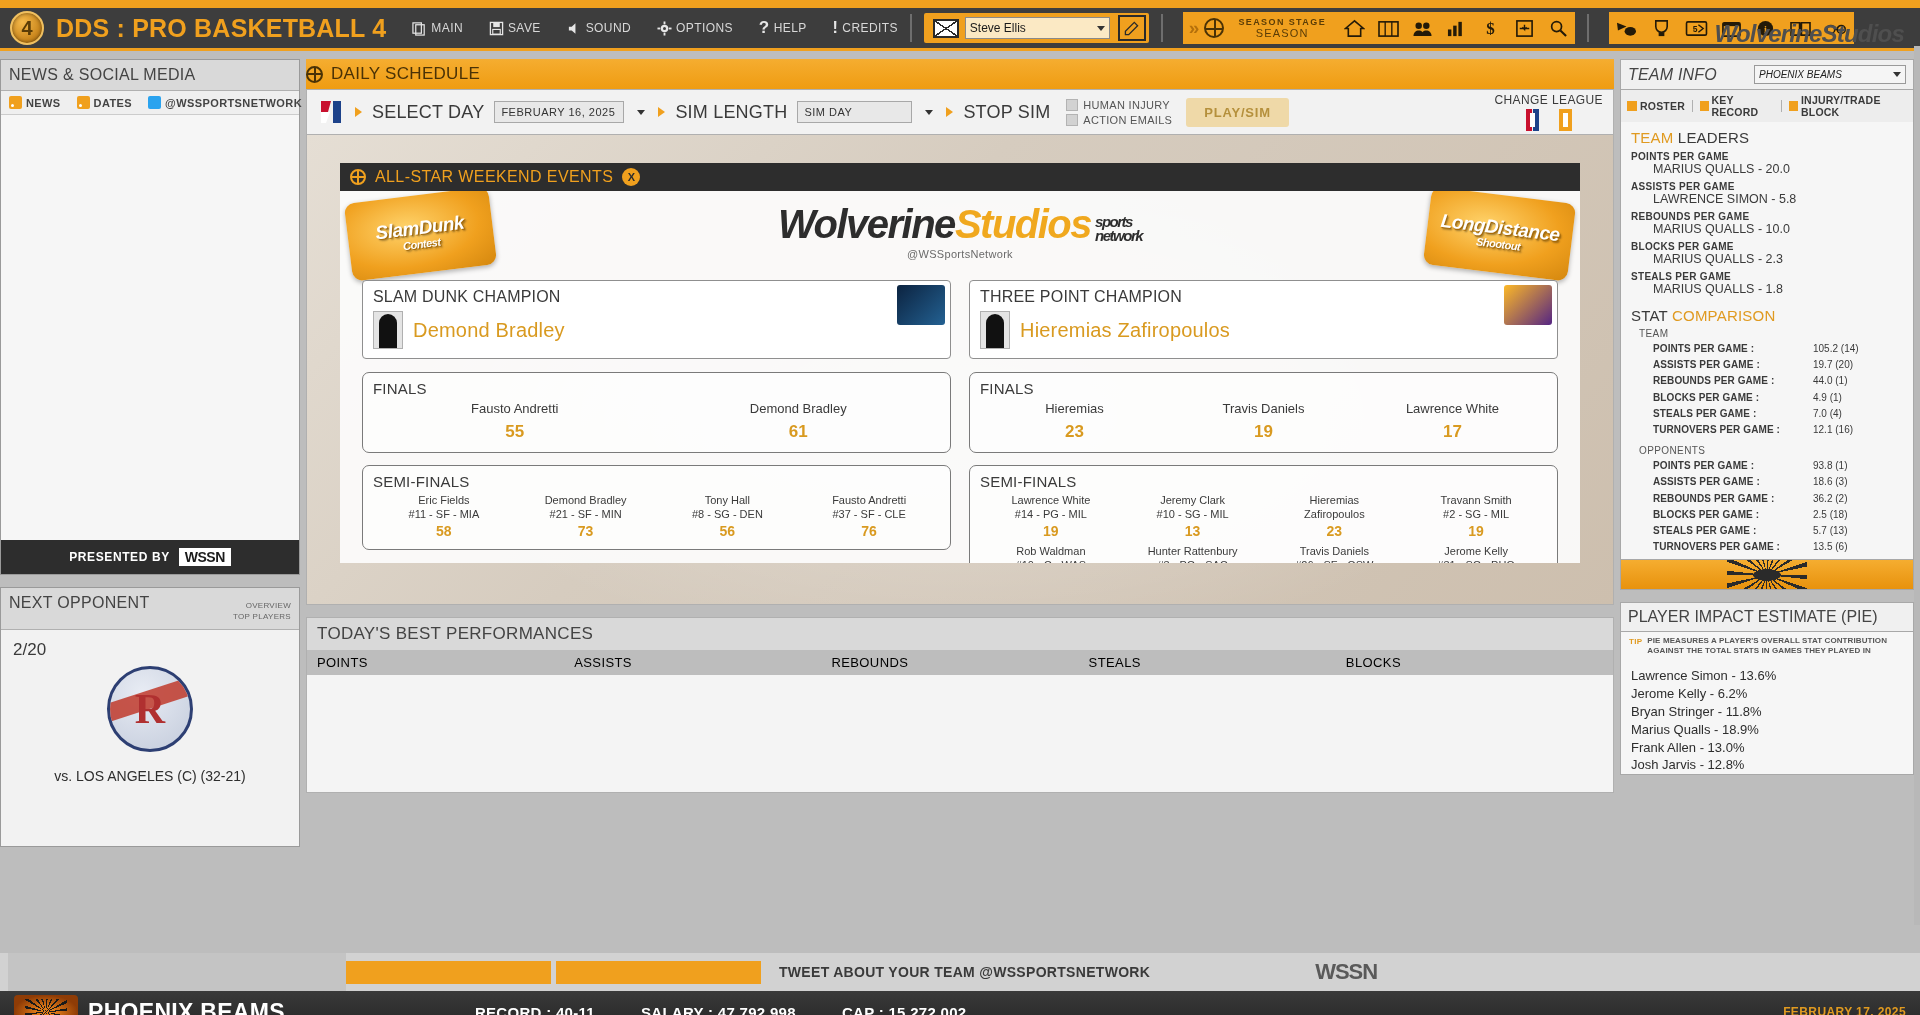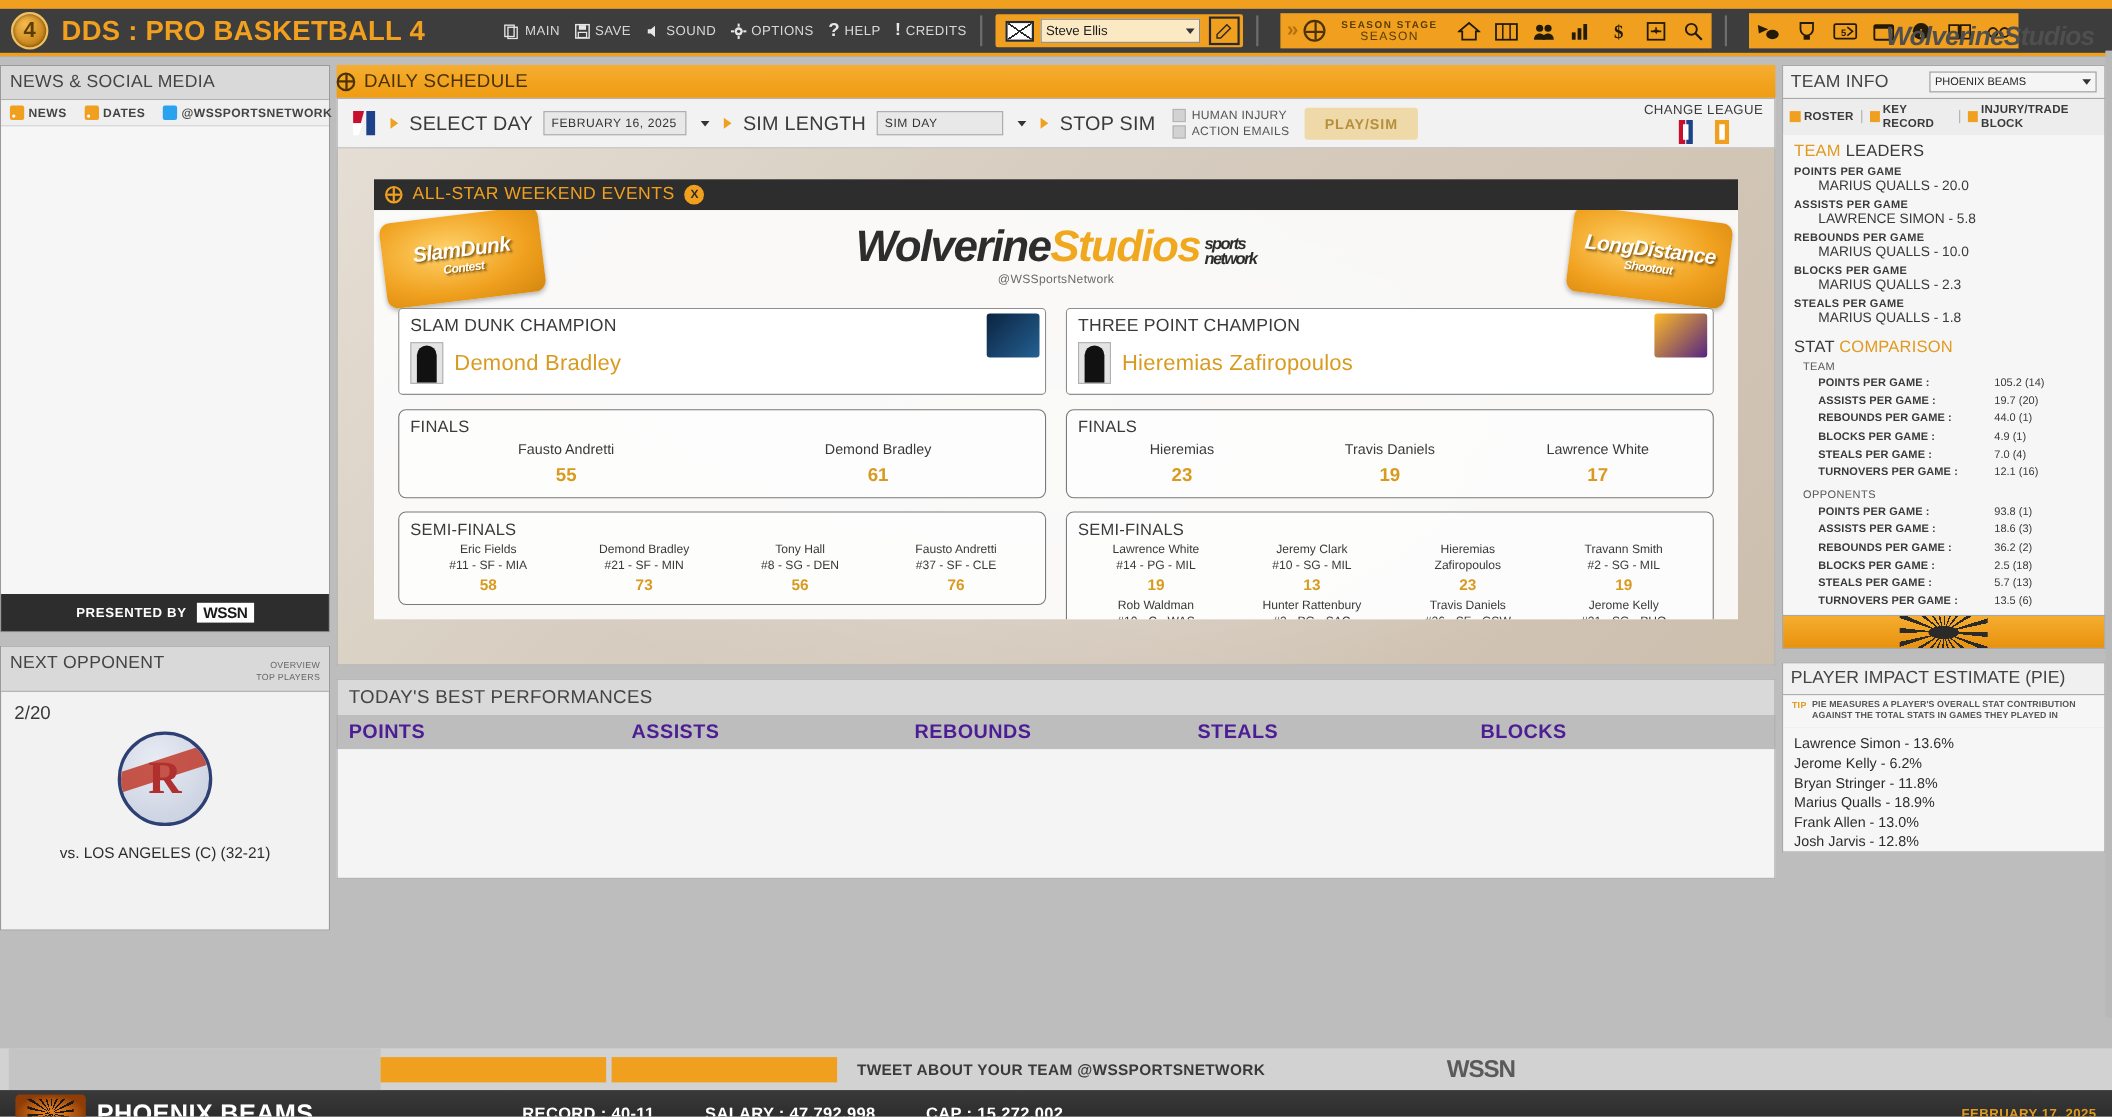--- a/index.html
+++ b/index.html
@@ -20,21 +20,21 @@
     width: 34px; height: 34px; border-radius: 50%; margin-left: 10px;
     background: radial-gradient(circle at 35% 30%, #f5b94a, #c8841a 70%, #8a5a0e);
     border: 2px solid #f0c060; display: flex; align-items: center; justify-content: center;
     color: #5a3c06; font-weight: bold; font-size: 20px; flex: none;
     box-shadow: inset 0 0 4px rgba(0,0,0,.5);
   }
   .app-title {
     margin-left: 12px; color: #f0a01e; font-weight: bold; font-size: 25px;
     letter-spacing: .2px; white-space: nowrap;
   }
-  .menuset { display: flex; align-items: center; gap: 13px; margin-left: 72px; }
+  .menuset { display: flex; align-items: center; gap: 26px; margin-left: 26px; }
   .menuitem { display: flex; align-items: center; gap: 4px; cursor: pointer; }
   .menuitem .lbl { color: #d8d8d8; font-size: 12px; letter-spacing: .4px; }
   .ic { display: inline-block; fill: #e6e6e6; }
   .vsep { width: 2px; height: 28px; background: #6e6e6e; margin: 0 12px; }
 
   .mailblock { display: flex; align-items: center; background: #f0a01e; height: 30px; padding: 0 3px; border-radius: 2px; }
   .mail-ic { width: 26px; height: 19px; border: 2px solid #2a2a2a; background: #fff; position: relative; margin: 0 6px; }
   .mail-ic:before, .mail-ic:after {
     content: ""; position: absolute; left: 0; top: 0; width: 100%; height: 100%;
   }
@@ -208,26 +208,26 @@
 
   
   .tbp-hd {
     background: #d9d9d9; border: 1px solid #b0b0b0; border-bottom: none; padding: 6px 10px;
     font-size: 17px; color: #444; letter-spacing: .3px;
   }
   .tbp-cols {
     background: #bdbdbd; border-left: 1px solid #b0b0b0; border-right: 1px solid #b0b0b0;
     display: flex; padding: 5px 10px; gap: 0;
   }
-  .tbp-cols span { flex: 1; font-size: 18px; color: #4c1d95; letter-spacing: .4px; font-weight: bold; }
+  .tbp-cols span { flex: 1; font-size: 13px; color: #000000; letter-spacing: .4px; }
   .tbp-body { background: #f4f4f4; border: 1px solid #b0b0b0; border-top: none; height: 118px; }
 
   
   .rightcol { width: 300px; padding: 8px 6px 0 0; }
-  .ti-hd { background: #f0f0f0; border: 1px solid #a8a8a8; padding: 5px 7px; display:flex; align-items:center; justify-content: space-between; }
+  .ti-hd { background: #f0f0f0; border: 1px solid #a8a8a8; padding: 5px 7px; display:flex; align-items:center; justify-content: space-between; font-style: italic; }
   .ti-hd .t { font-size: 16px; color: #444; letter-spacing: .2px; }
   .team-ddl { width: 152px; height: 19px; background: #f5f5f5; border: 1px solid #9a9a9a;
               font-size: 10px; color: #222; display:flex; align-items:center; justify-content: space-between; padding: 0 4px; }
   .ti-tabs { display: flex; align-items: center; gap: 7px; padding: 4px 6px; background: #ededed; border-left:1px solid #a8a8a8; border-right:1px solid #a8a8a8; }
   .ti-tab { font-size: 10.5px; font-weight: bold; color: #3a3a3a; letter-spacing: .2px; display:flex; align-items:center; gap:3px; cursor:pointer;}
   .ti-divider { width:1px; height: 12px; background: #b0b0b0; }
   .mini-ic { width: 10px; height: 10px; background: #f0a01e; }
   .ti-body { background: #f6f6f6; border: 1px solid #a8a8a8; border-top: none; padding: 7px 10px 6px; height: 438px; position: relative; overflow: hidden; }
   .sec-title { font-size: 15px; letter-spacing: .2px; margin-bottom: 3px; }
   .sec-title .y { color: #e09a20; }

